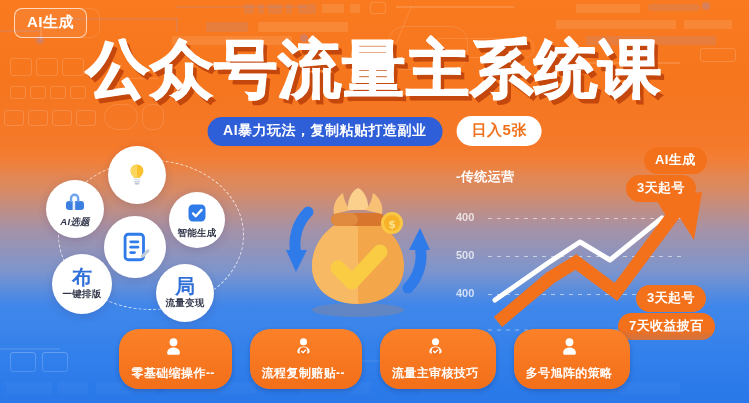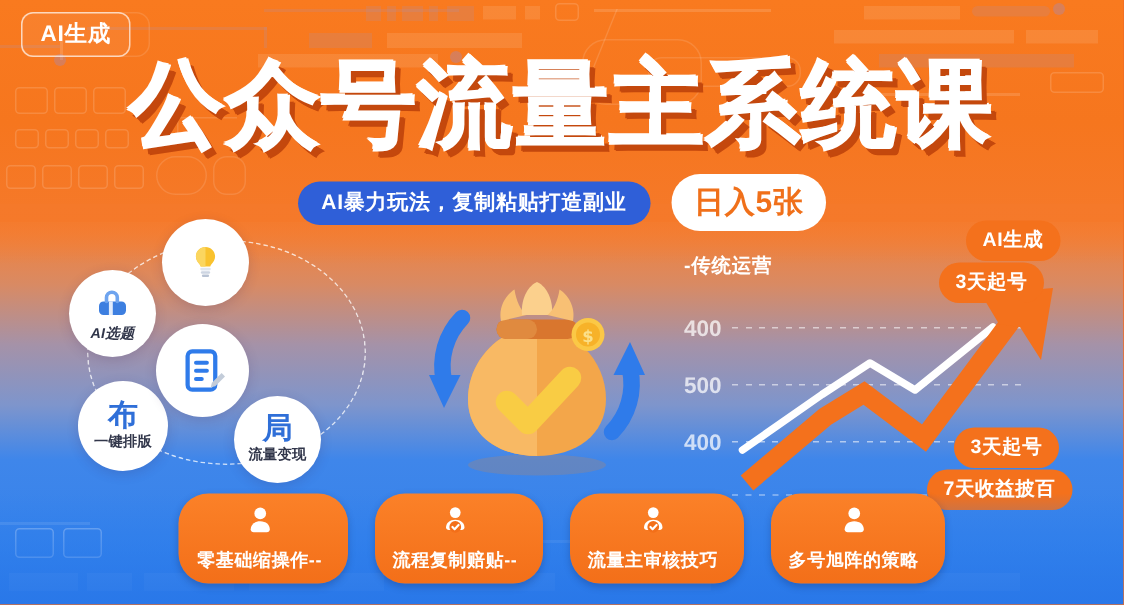--- a/index.html
+++ b/index.html
@@ -52,21 +52,21 @@
   
   .sub-row{
     position:absolute; top:116px; left:50%; transform:translateX(-50%);
     display:flex; align-items:center; gap:14px; white-space:nowrap;
   }
   .pill-blue{
     background:#2f5fd8; color:#ffffff; font-size:14px; font-weight:bold;
     padding:5px 16px 6px; border-radius:20px; letter-spacing:.5px;
   }
   .pill-white{
-    background:#ffffff; color:#f0701a; font-size:20px; font-weight:bold;
+    background:#ffffff; color:#f0701a; font-size:15px; font-weight:bold;
     padding:5px 15px 6px; border-radius:20px; letter-spacing:.5px;
   }
   
   .flow{ position:absolute; left:36px; top:146px; width:236px; height:180px; }
   .ring{
     position:absolute; left:22px; top:14px; width:186px; height:150px;
     border:1.5px dashed rgba(255,255,255,.75); border-radius:50%;
   }
   .node{
     position:absolute; border-radius:50%; background:#ffffff;
@@ -81,21 +81,21 @@
   .n-bl    { left:16px;  top:108px; width:60px; height:60px; }
   .n-br    { left:120px; top:118px; width:58px; height:58px; }
   .n-center{ left:68px;  top:70px;  width:62px; height:62px; }
   .ico{ width:24px; height:24px; margin-bottom:2px; }
 
   
   .bag-wrap{ position:absolute; left:276px; top:176px; width:164px; height:146px; }
 
   
   .chart{ position:absolute; left:440px; top:150px; width:300px; height:190px; }
-  .axis-label{ position:absolute; color:rgba(255,255,255,.72); font-size:15px; font-weight:bold; }
+  .axis-label{ position:absolute; color:rgba(255,255,255,.72); font-size:11px; font-weight:bold; }
   .grid{ position:absolute; height:1px; width:195px; left:48px;
          background:repeating-linear-gradient(90deg,rgba(255,255,255,.55) 0 4px,rgba(255,255,255,0) 4px 9px); }
   .trad{
     position:absolute; left:16px; top:18px; color:#ffffff; font-size:13px; font-weight:bold;
     letter-spacing:.5px;
   }
   .badge-o{
     position:absolute; background:#f4711c; color:#ffffff; font-size:13px; font-weight:bold;
     padding:4px 11px 5px; border-radius:14px; white-space:nowrap; letter-spacing:.4px;
   }
@@ -210,20 +210,27 @@
 
     <div class="node n-left">
       <svg class="ico" viewBox="0 0 24 24">
         <rect x="3" y="11" width="18" height="9" rx="3" fill="#3d7fe0"></rect>
         <path d="M8 11V8.4A3.6 3.6 0 0 1 15.2 8.4V11" fill="none" stroke="#6ea4ef" stroke-width="2.4" stroke-linecap="round"></path>
         <rect x="9.6" y="11" width="2.6" height="9" fill="#ffffff" opacity=".85"></rect>
       </svg>
       <div class="nlabel">AI选题</div>
     </div>
 
+    <div class="node n-right">
+      <svg class="ico" viewBox="0 0 24 24">
+        <rect x="3.5" y="3.5" width="17" height="17" rx="4.5" fill="#2f7bea"></rect>
+        <path d="M8 12.4l2.7 2.8L16.6 8.9" fill="none" stroke="#ffffff" stroke-width="2.3" stroke-linecap="round" stroke-linejoin="round"></path>
+      </svg>
+      <div class="nlabel">智能生成</div>
+    </div>
 
     <div class="node n-bl">
       <div class="nbig">布</div>
       <div class="nlabel">一键排版</div>
     </div>
 
     <div class="node n-br">
       <div class="nbig">局</div>
       <div class="nlabel">流量变现</div>
     </div>

